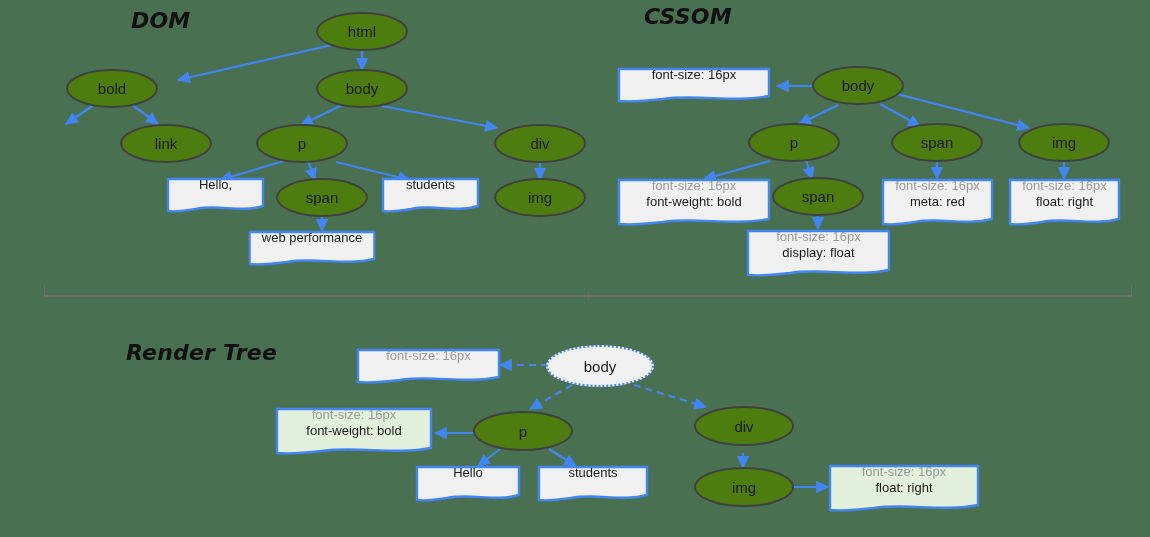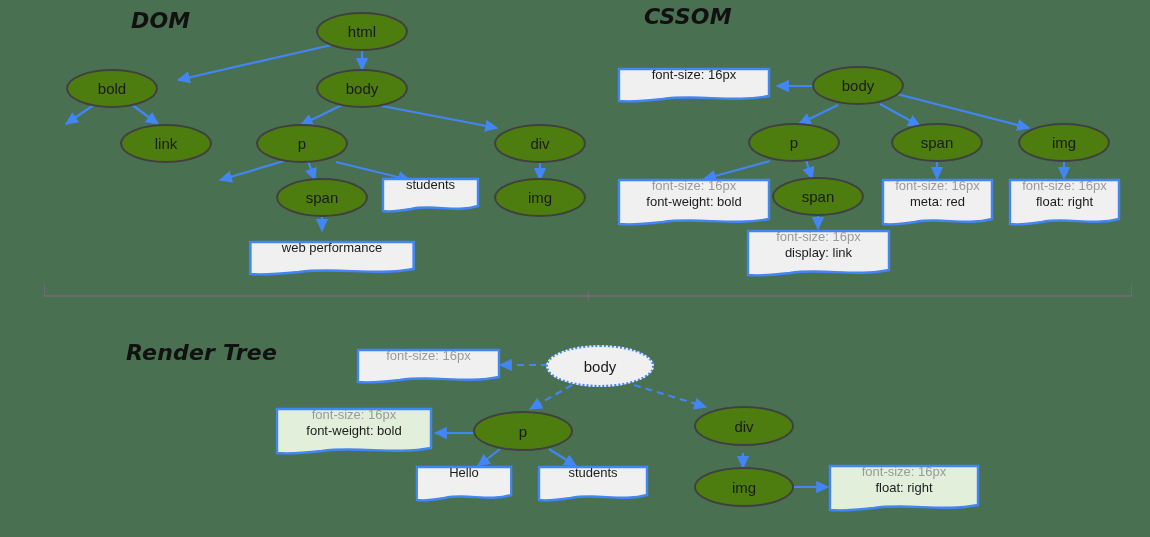--- a/index.html
+++ b/index.html
@@ -153,31 +153,39 @@
 
   <div class="node" style="left:316px; top:12px; width:92px; height:39px;">html</div>
   <div class="node" style="left:66px; top:69px; width:92px; height:39px;">bold</div>
   <div class="node" style="left:316px; top:69px; width:92px; height:39px;">body</div>
   <div class="node" style="left:120px; top:124px; width:92px; height:39px;">link</div>
   <div class="node" style="left:256px; top:124px; width:92px; height:39px;">p</div>
   <div class="node" style="left:494px; top:124px; width:92px; height:39px;">div</div>
   <div class="node" style="left:276px; top:178px; width:92px; height:39px;">span</div>
   <div class="node" style="left:494px; top:178px; width:92px; height:39px;">img</div>
 
+  <div class="pbox" style="left:166px; top:177px; width:99px; height:37px;">
+    <svg class="paper" viewBox="0 0 99 37" preserveAspectRatio="none">
+      <path d="M2,2 L97,2 L97,29 C75,36 52,27 30,32 C18,34 9,35 2,34 Z" fill="#f0f0f0" stroke="#4285f4" stroke-width="2.4"></path>
+    </svg>
+    <div class="ptext">
+        <span class="decl">Hello,</span>
+      </div>
+  </div>
 
   <div class="pbox" style="left:381px; top:177px; width:99px; height:37px;">
     <svg class="paper" viewBox="0 0 99 37" preserveAspectRatio="none">
       <path d="M2,2 L97,2 L97,29 C75,36 52,27 30,32 C18,34 9,35 2,34 Z" fill="#f0f0f0" stroke="#4285f4" stroke-width="2.4"></path>
     </svg>
     <div class="ptext">
         <span class="decl">students</span>
       </div>
   </div>
 
-  <div class="pbox" style="left:248px; top:240px; width:168px; height:37px;">
+  <div class="pbox" style="left:248px; top:230px; width:128px; height:37px;">
     <svg class="paper" viewBox="0 0 148 37" preserveAspectRatio="none">
       <path d="M2,2 L146,2 L146,29 C112,36 78,27 45,32 C27,34 13,35 2,34 Z" fill="#f0f0f0" stroke="#4285f4" stroke-width="2.4"></path>
     </svg>
     <div class="ptext">
         <span class="decl">web performance</span>
       </div>
   </div>
 
   <div class="section-title" style="left:644px; top:4px;">CSSOM</div>
 
@@ -225,21 +233,21 @@
       <span class="decl">float: right</span>
     </div>
   </div>
 
   <div class="pbox" style="left:746px; top:229px; width:145px; height:50px;">
     <svg class="paper" viewBox="0 0 145 50" preserveAspectRatio="none">
       <path d="M2,2 L143,2 L143,41 C110,48 76,39 44,44 C27,46 13,47 2,46 Z" fill="#f0f0f0" stroke="#4285f4" stroke-width="2.4"></path>
     </svg>
     <div class="ptext">
       <span class="inherited">font-size: 16px</span>
-      <span class="decl">display: link</span>
+      <span class="decl">display: float</span>
     </div>
   </div>
 
   <div class="divider" style="left:44px; top:295px; width:1088px; height:2px;"></div>
   <div class="tick" style="left:44px; top:284px; width:1px; height:12px;"></div>
   <div class="tick" style="left:588px; top:291px; width:1px; height:10px;"></div>
   <div class="tick" style="left:1131px; top:284px; width:1px; height:12px;"></div>
 
   <div class="section-title" style="left:126px; top:340px;text-align:right;">Render Tree</div>
 
@@ -270,21 +278,21 @@
   <div class="pbox" style="left:828px; top:464px; width:152px; height:50px;">
     <svg class="paper" viewBox="0 0 152 50" preserveAspectRatio="none">
       <path d="M2,2 L150,2 L150,41 C115,48 79,39 46,44 C28,46 13,47 2,46 Z" fill="#e2efda" stroke="#4285f4" stroke-width="2.4"></path>
     </svg>
     <div class="ptext">
       <span class="inherited">font-size: 16px</span>
       <span class="decl">float: right</span>
     </div>
   </div>
 
-  <div class="pbox" style="left:415px; top:465px; width:98px; height:38px;">
+  <div class="pbox" style="left:415px; top:465px; width:106px; height:38px;">
     <svg class="paper" viewBox="0 0 106 38" preserveAspectRatio="none">
       <path d="M2,2 L104,2 L104,30 C80,37 56,28 32,33 C19,35 9,36 2,35 Z" fill="#f0f0f0" stroke="#4285f4" stroke-width="2.4"></path>
     </svg>
     <div class="ptext">
         <span class="decl">Hello</span>
       </div>
   </div>
 
   <div class="pbox" style="left:537px; top:465px; width:112px; height:38px;">
     <svg class="paper" viewBox="0 0 112 38" preserveAspectRatio="none">

